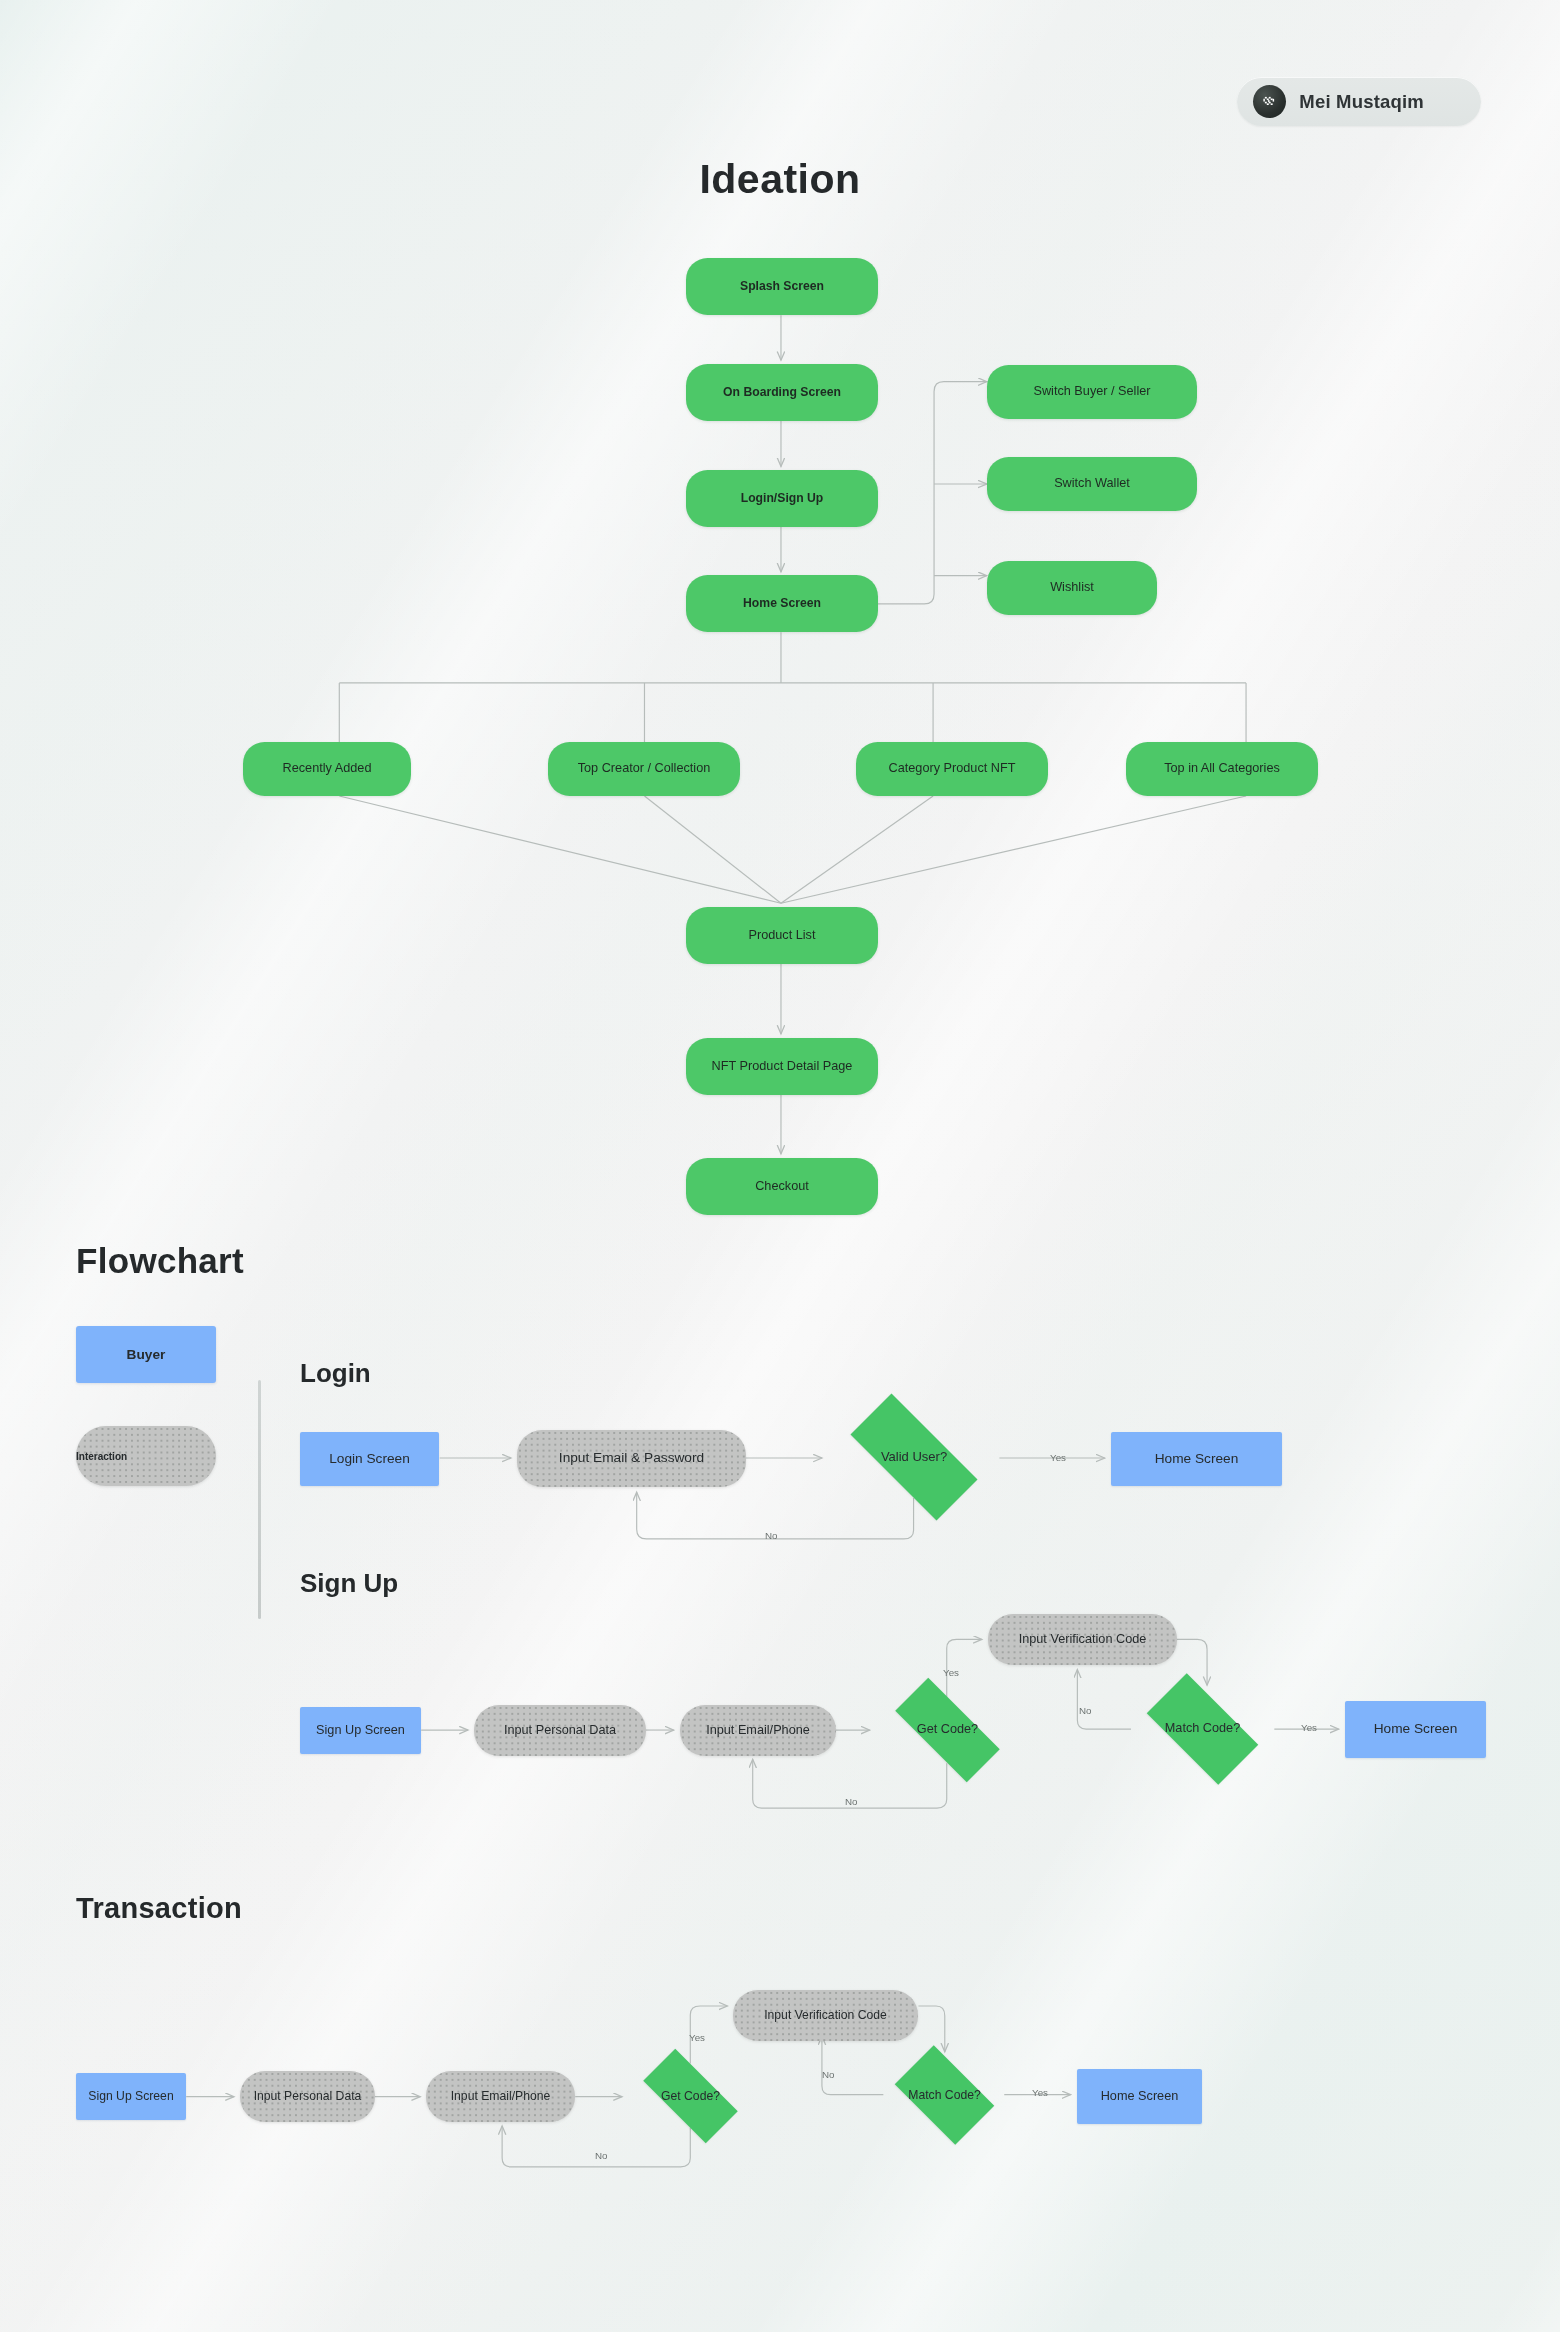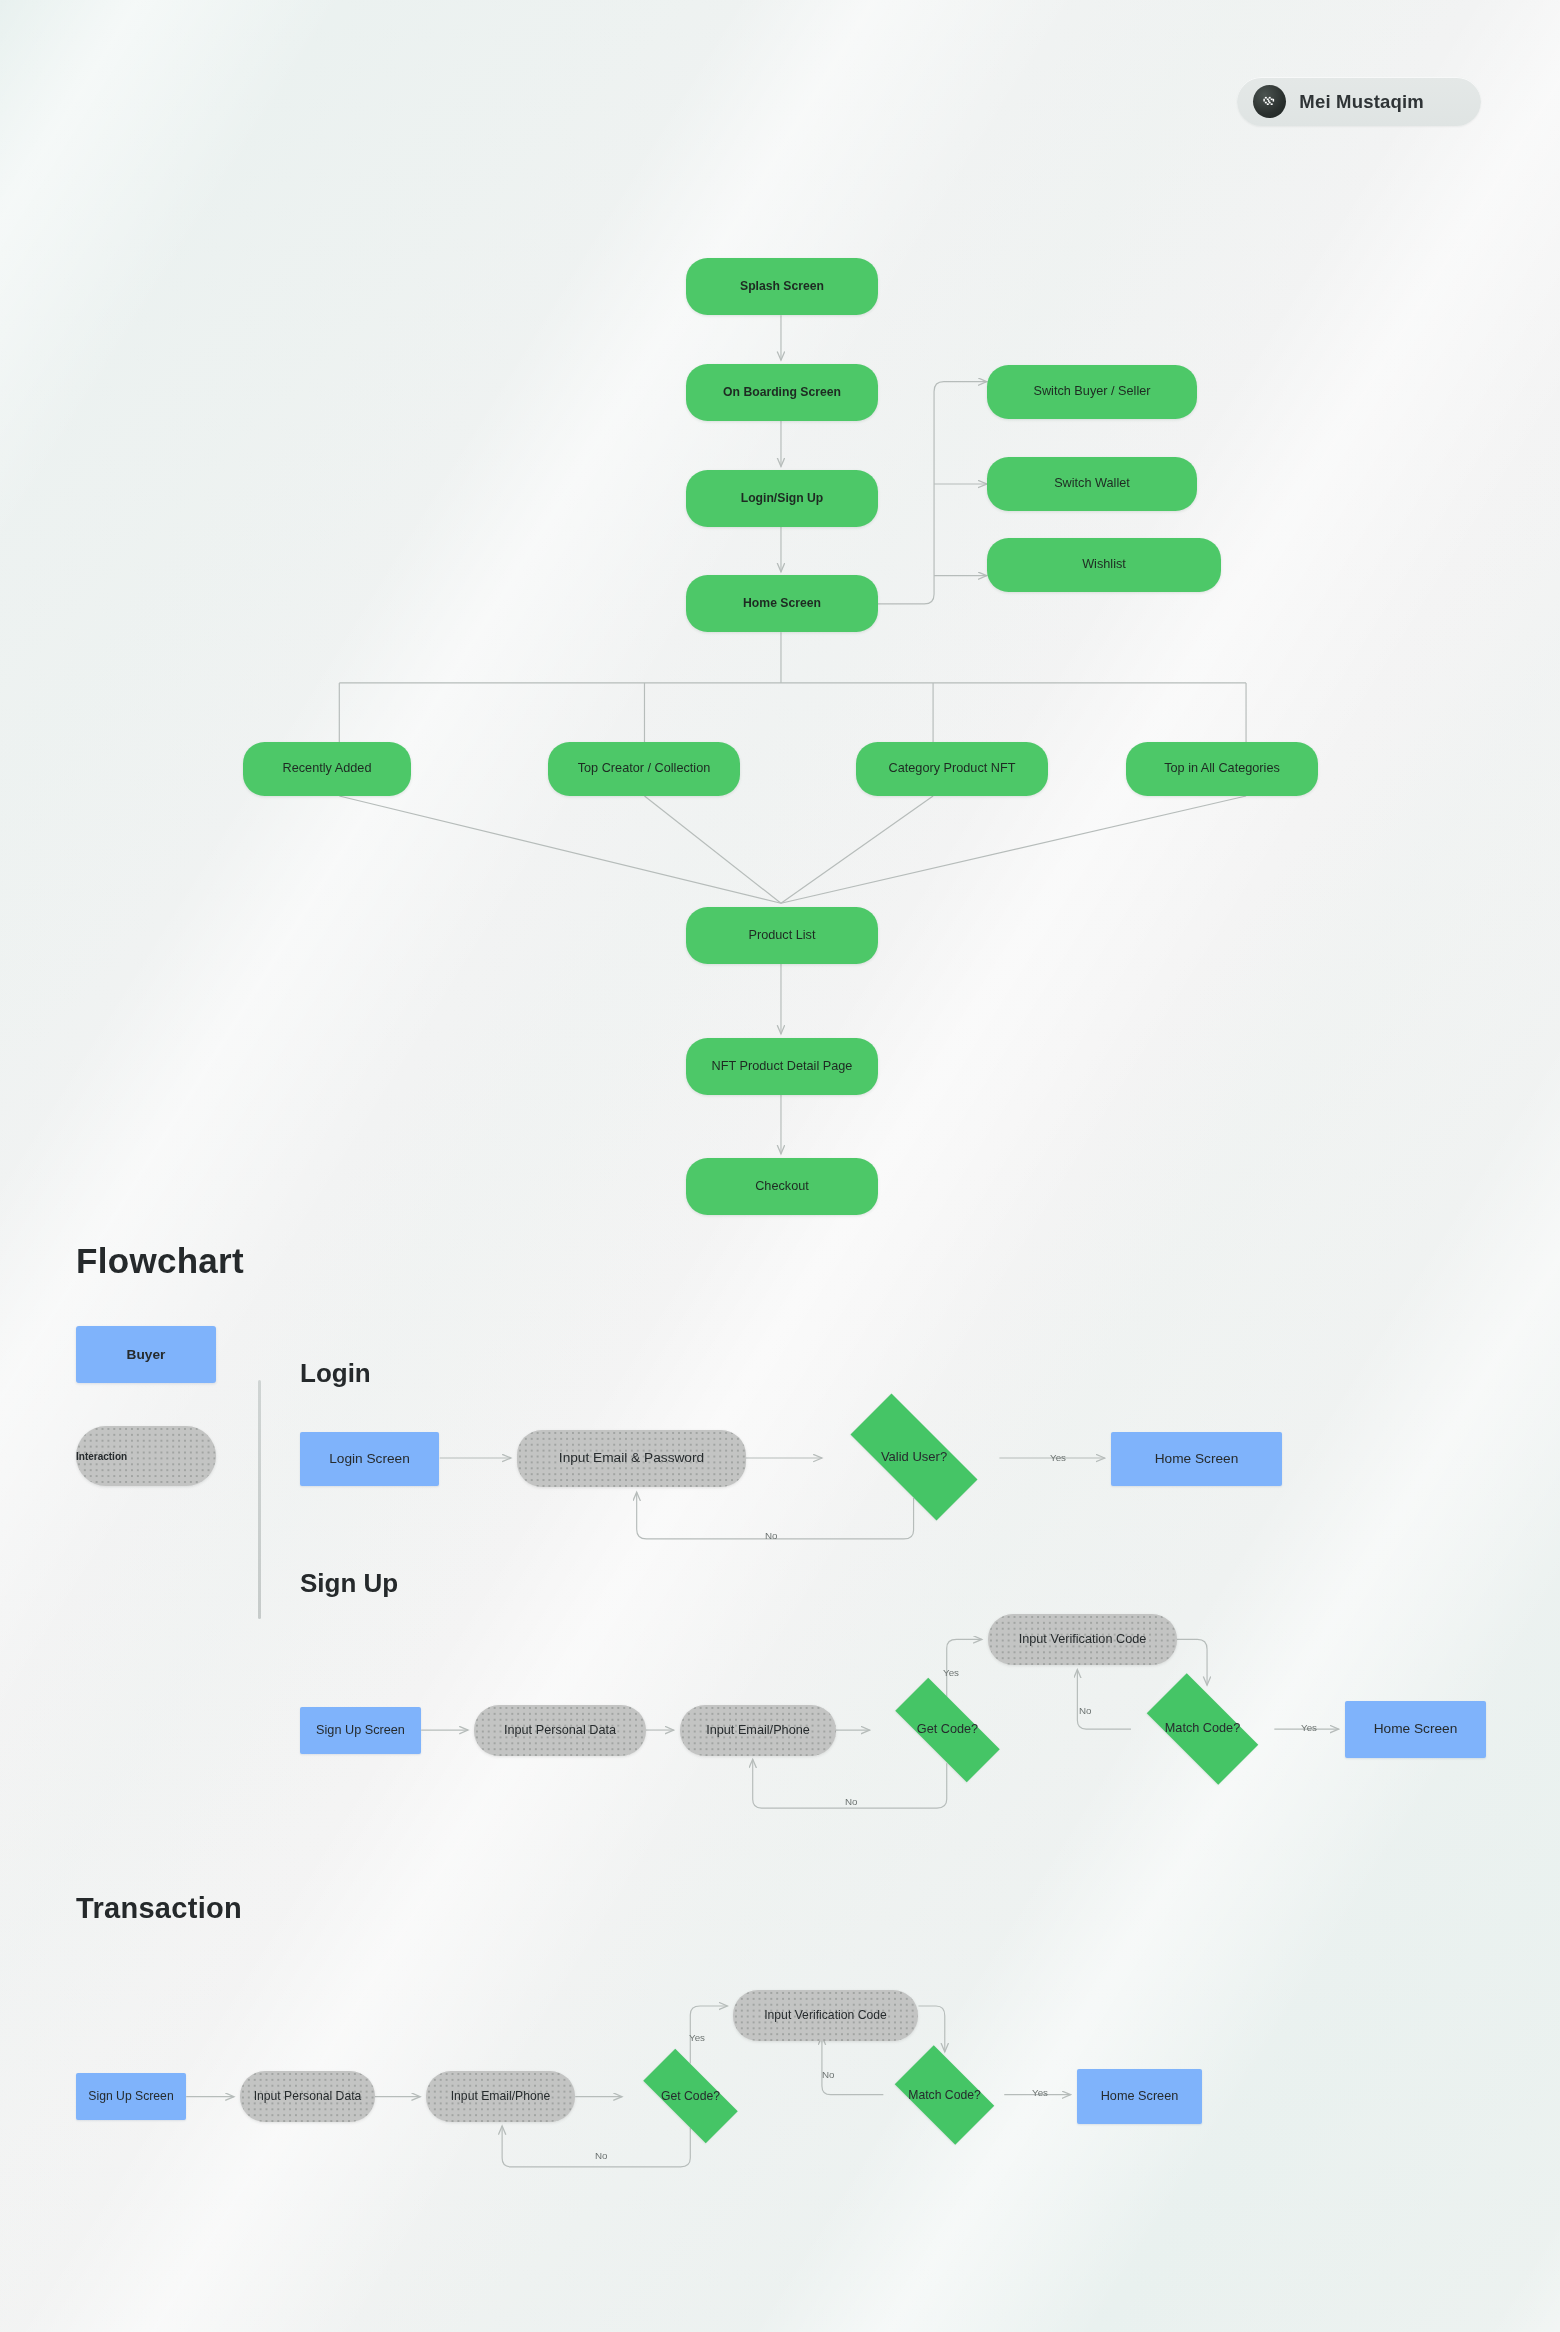--- a/index.html
+++ b/index.html
@@ -194,20 +194,21 @@
           <path d="M12.0 12.0 l2.4 0 0 2.0 -2.4 0 z"></path>
           <path d="M14.4 14.0 l2.4 0 0 2.0 -2.4 0 z"></path>
           <path d="M5.4 8.4 l1.8 0 0 3.4 -1.8 0 z"></path>
           <path d="M16.8 8.4 l1.8 0 0 3.4 -1.8 0 z"></path>
         </g>
       </svg>
     </div>
     <div class="user-name">Mei Mustaqim</div>
   </div>
 
+  <div class="title-ideation">Ideation</div>
   <div class="title-flowchart">Flowchart</div>
   <div class="sub-login">Login</div>
   <div class="sub-signup">Sign Up</div>
   <div class="title-transaction">Transaction</div>
 
   <svg class="wires" viewBox="0 0 1600 2392" width="1560" height="2333">
     <defs>
       <marker id="ah" markerWidth="9" markerHeight="9" refX="7.5" refY="3.2" orient="auto">
         <path d="M0,0 L7.5,3.2 L0,6.4" fill="none" stroke="#b6bcba" stroke-width="1.1"></path>
       </marker>
@@ -284,21 +285,21 @@
   </div>
   <div class="inode bold" style="left:686px;top:575px;width:192px;height:57px;">
     <span>Home Screen</span>
   </div>
   <div class="inode reg" style="left:987px;top:365px;width:210px;height:54px;">
     <span>Switch Buyer / Seller</span>
   </div>
   <div class="inode reg" style="left:987px;top:457px;width:210px;height:54px;">
     <span>Switch Wallet</span>
   </div>
-  <div class="inode reg" style="left:987px;top:538px;width:234px;height:54px;">
+  <div class="inode reg" style="left:987px;top:561px;width:170px;height:54px;">
     <span>Wishlist</span>
   </div>
   <div class="inode reg" style="left:243px;top:742px;width:168px;height:54px;">
     <span>Recently Added</span>
   </div>
   <div class="inode reg" style="left:548px;top:742px;width:192px;height:54px;">
     <span>Top Creator / Collection</span>
   </div>
   <div class="inode reg" style="left:837px;top:742px;width:192px;height:54px;margin-left:19px;">
     <span>Category Product NFT</span>

